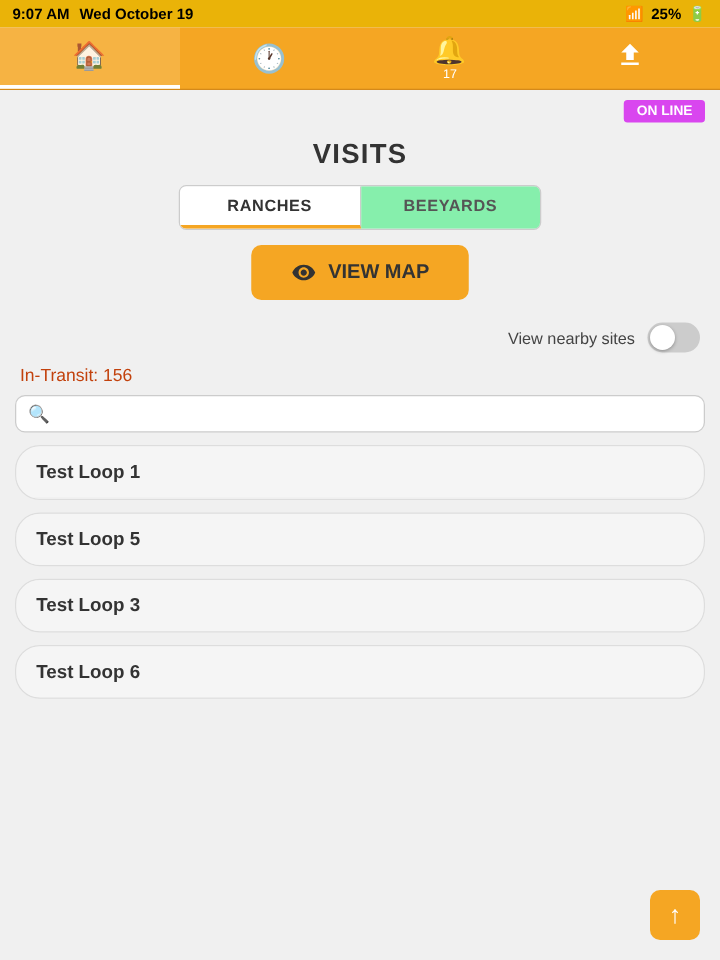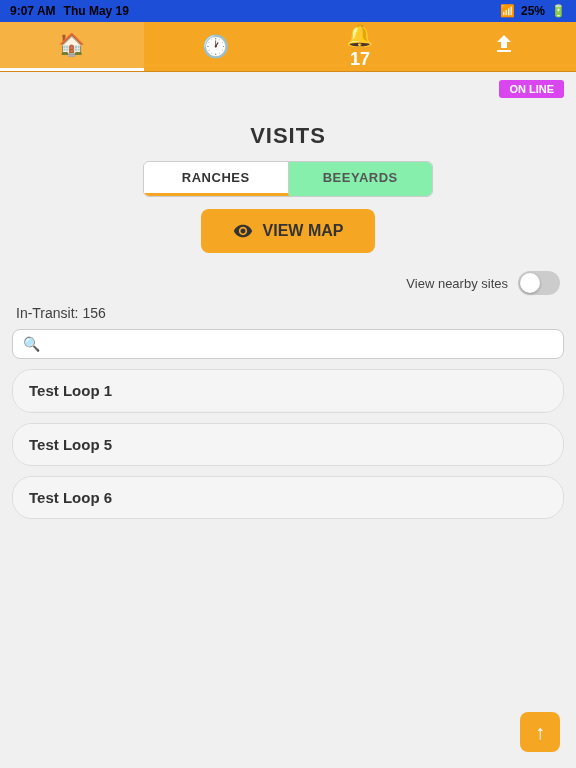--- a/index.html
+++ b/index.html
@@ -7,21 +7,21 @@
       font-family: -apple-system, BlinkMacSystemFont, 'Helvetica Neue', Arial, sans-serif;
       background: #f0f0f0;
       width: 576px;
       height: 768px;
       overflow: hidden;
       position: relative;
     }
 
     
     .status-bar {
-      background: #1d4ed8;
+      background: #eab308;
       display: flex;
       justify-content: space-between;
       align-items: center;
       padding: 4px 10px;
       font-size: 12px;
       font-weight: 600;
       height: 22px;
     }
     .status-left { display: flex; gap: 8px; }
     .status-right { display: flex; gap: 6px; align-items: center; }
@@ -46,22 +46,22 @@
       flex: 1;
       height: 100%;
       position: relative;
     }
     .nav-bar-item.active {
       background: rgba(255,255,255,0.15);
       border-bottom: 3px solid #fff;
     }
     .nav-icon { font-size: 22px; }
     .badge {
-      font-size: 18px;
-      font-weight: bold;
+      font-size: 10px;
+      font-weight: normal;
       color: #fff;
     }
 
     
     .online-badge-container {
       display: flex;
       justify-content: flex-end;
       padding: 8px 12px 4px;
     }
     .online-badge {
@@ -72,21 +72,21 @@
       padding: 3px 10px;
       border-radius: 3px;
     }
 
     
     .page-title {
       text-align: center;
       font-size: 22px;
       font-weight: 600;
       color: #333;
-      margin-top: 21px;
+      margin-top: 8px;
       letter-spacing: 1px;
     }
 
     
     .tabs-container {
       display: flex;
       justify-content: center;
       margin: 12px auto;
       border: 1px solid #ccc;
       border-radius: 6px;
@@ -161,21 +161,21 @@
       position: absolute;
       top: 2px;
       left: 2px;
       box-shadow: 0 1px 3px rgba(0,0,0,0.3);
     }
 
     
     .intransit-row {
       padding: 4px 16px 8px;
       font-size: 14px;
-      color: #404040;
+      color: #c2410c;
     }
 
     
     .search-container {
       margin: 0 12px 10px;
       display: flex;
       align-items: center;
       background: #fff;
       border: 1px solid #ccc;
       border-radius: 8px;
@@ -242,21 +242,21 @@
       color: #fff;
       font-size: 20px;
     }
   </style>
 </head>
 <body>
 
 <div class="status-bar">
   <div class="status-left">
     <span>9:07 AM</span>
-    <span>Thu May 19</span>
+    <span>Wed October 19</span>
   </div>
   <div class="status-right">
     <span>📶</span>
     <span>25%</span>
     <span>🔋</span>
   </div>
 </div>
 
 <div class="nav-bar">
   <div class="nav-bar-item active">
@@ -316,19 +316,22 @@
 </div>
 
 <div class="content-scroll" id="loop-container">
 <div class="loop-group">
       <div class="loop-header">Test Loop 1</div>
     </div>
     <div class="loop-group collapsed">
       <div class="loop-header">Test Loop 5</div>
     </div>
     <div class="loop-group collapsed">
+      <div class="loop-header">Test Loop 3</div>
+    </div>
+    <div class="loop-group collapsed">
       <div class="loop-header">Test Loop 6</div>
     </div>
   </div>
 
 <div class="back-to-top">
   <span>↑</span>
 </div>
 
 </body></html>

